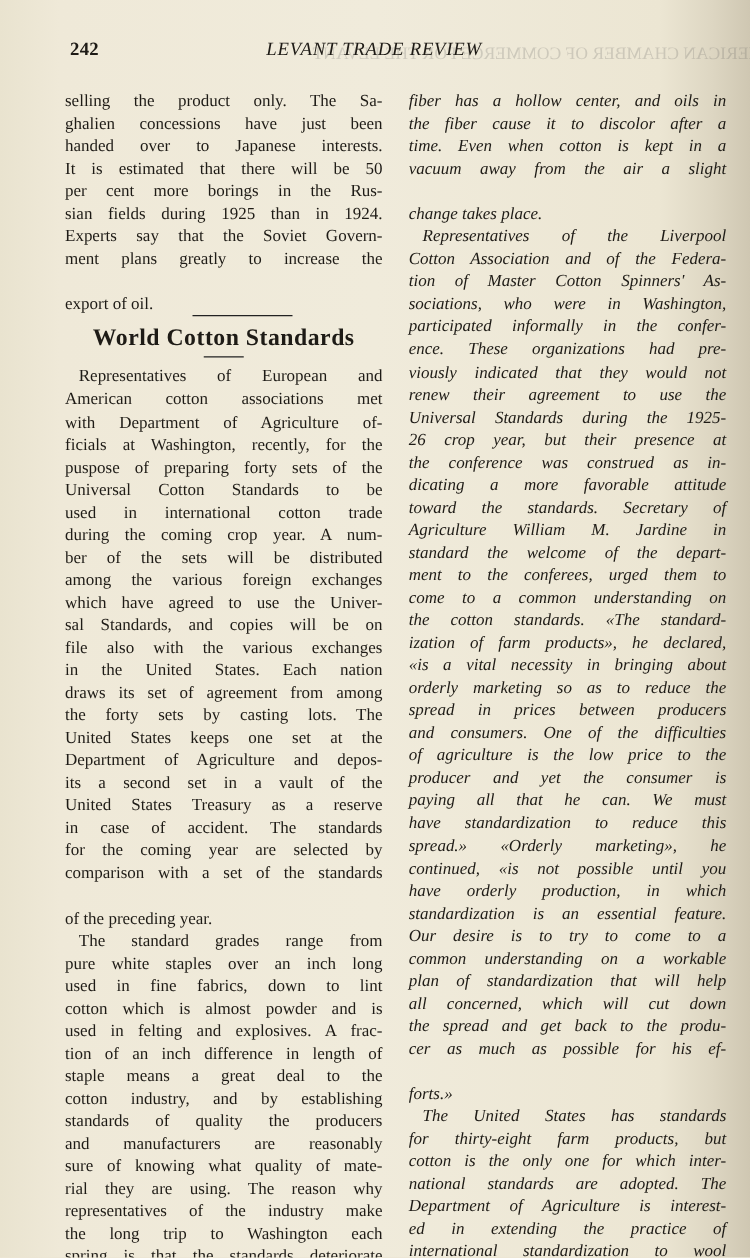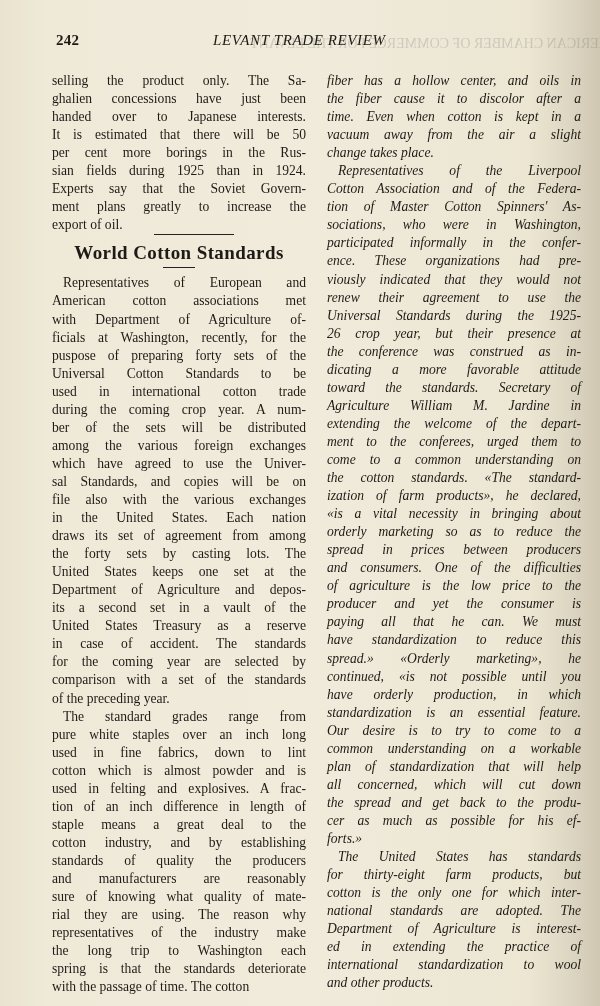--- a/index.html
+++ b/index.html
@@ -33,21 +33,21 @@
   .col {
     position: absolute; top: 72px; width: 254px;
     font-size: 13.6px; line-height: 18.05px;
   }
   .col.left { left: 52px; }
   .col.right { left: 327px; width: 254px; font-style: italic; }
   .line {
     display: block; text-align: justify; text-align-last: justify;
     white-space: nowrap; height: 18.05px;
   }
-  .line.last { text-align-last: left; }
+  .line.last { text-align-last: left; margin-top: 18px; }
   .line.indent { padding-left: 11px; }
   .rule-short {
     width: 80px; height: 0; border-top: 1.4px solid #222; margin: 0 0 0 102px;
   }
   .heading {
     font-weight: bold; font-size: 19px; text-align: center;
     margin: 6px 0 2px 0; height: 24px; line-height: 24px; letter-spacing: 0.4px;
   }
   .rule-under {
     width: 32px; border-top: 1.4px solid #222; margin: 0 auto 6px auto;
@@ -142,21 +142,21 @@
         <span class="line">participated informally in the confer-</span>
         <span class="line">ence. These organizations had pre-</span>
         <span class="line">viously indicated that they would not</span>
         <span class="line">renew their agreement to use the</span>
         <span class="line">Universal Standards during the 1925-</span>
         <span class="line">26 crop year, but their presence at</span>
         <span class="line">the conference was construed as in-</span>
         <span class="line">dicating a more favorable attitude</span>
         <span class="line">toward the standards. Secretary of</span>
         <span class="line">Agriculture William M. Jardine in</span>
-        <span class="line">extending the welcome of the depart-</span>
+        <span class="line">standard the welcome of the depart-</span>
         <span class="line">ment to the conferees, urged them to</span>
         <span class="line">come to a common understanding on</span>
         <span class="line">the cotton standards. «The standard-</span>
         <span class="line">ization of farm products», he declared,</span>
         <span class="line">«is a vital necessity in bringing about</span>
         <span class="line">orderly marketing so as to reduce the</span>
         <span class="line">spread in prices between producers</span>
         <span class="line">and consumers. One of the difficulties</span>
         <span class="line">of agriculture is the low price to the</span>
         <span class="line">producer and yet the consumer is</span>

